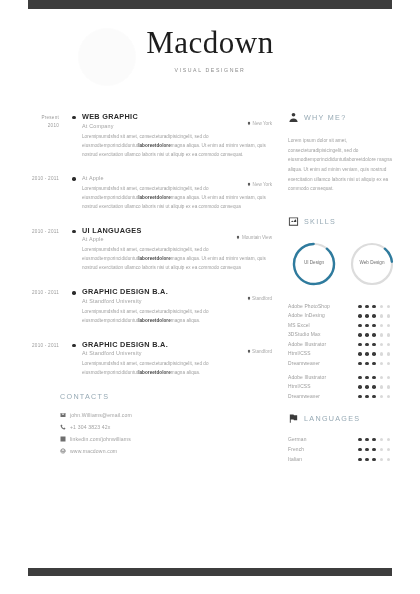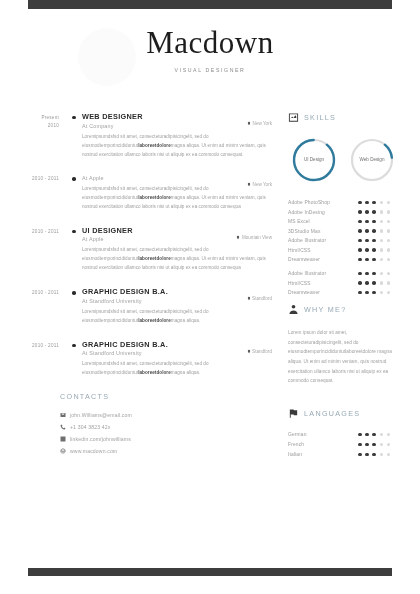--- a/index.html
+++ b/index.html
@@ -125,21 +125,21 @@
       <div id="work-list">
           <div class="entry">
             <div class="dates">
               <div>Present</div>
               <div>2010</div>
             </div>
             <div class="bullet">
               <i></i>
             </div>
             <div class="ebody">
-              <div class="job-title">WEB DESIGNER</div>
+              <div class="job-title">WEB GRAPHIC</div>
               <div class="job-sub">At Company</div>
               <div class="loc">
                 <span class="pin">
                   <svg viewBox="0 0 24 24">
                     <path d="M12 2a7 7 0 0 0-7 7c0 5 7 13 7 13s7-8 7-13a7 7 0 0 0-7-7z"></path>
                   </svg>
                 </span>
                 <span>New York</span>
               </div>
               <div class="desc">Loremipsumdsfsd sit amet, consecteturadipisicingelit, sed do eiusmodtemporincididuntut<b>laboreetdolore</b>magna aliqua. Ut enim ad minim veniam, quis nostrud exercitation ullamco laboris nisi ut aliquip ex ea commodo consequat.</div>
@@ -166,21 +166,21 @@
             </div>
           </div>
           <div class="entry">
             <div class="dates">
               <div>2010 - 2011</div>
             </div>
             <div class="bullet">
               <i></i>
             </div>
             <div class="ebody">
-              <div class="job-title">UI DESIGNER</div>
+              <div class="job-title">UI LANGUAGES</div>
               <div class="job-sub">At Apple</div>
               <div class="loc">
                 <span class="pin">
                   <svg viewBox="0 0 24 24">
                     <path d="M12 2a7 7 0 0 0-7 7c0 5 7 13 7 13s7-8 7-13a7 7 0 0 0-7-7z"></path>
                   </svg>
                 </span>
                 <span>Mountain View</span>
               </div>
               <div class="desc">Loremipsumdsfsd sit amet, consecteturadipisicingelit, sed do eiusmodtemporincididuntut<b>laboreetdolore</b>magna aliqua. Ut enim ad minim veniam, quis nostrud exercitation ullamco laboris nisi ut aliquip ex ea commodo consequa</div>
@@ -272,20 +272,33 @@
               </svg>
             </span>
             <span>www.macdown.com</span>
           </div>
         </div>
     </div>
 
   </div>
 
   <div class="col-right">
+
+    <div>
+      <div class="sec-head">
+        <span class="ico">
+          <svg viewBox="0 0 24 24">
+              <circle cx="12" cy="6" r="4"></circle>
+              <path d="M3 22c0-5 4-8 9-8s9 3 9 8H3z"></path>
+            </svg>
+        </span>
+        <span class="sec-title">WHY ME?</span>
+      </div>
+      <div class="why-text">Lorem ipsum dolor sit amet, consecteturadipisicingelit, sed do eiusmodtemporincididuntutlaboreetdolore magna aliqua. Ut enim ad minim veniam, quis nostrud exercitation ullamco laboris nisi ut aliquip ex ea commodo consequat.</div>
+    </div>
 
     <div>
       <div class="sec-head">
         <span class="ico">
           <svg viewBox="0 0 24 24">
               <path d="M2 3h20v18H2V3zm2 2v14h16V5H4zm2 9l3-4 3 3 4-6 2 3v3H6z"></path>
             </svg>
         </span>
         <span class="sec-title">SKILLS</span>
       </div>
@@ -405,33 +418,20 @@
               <i class="on"></i>
               <i class="on"></i>
               <i class=""></i>
               <i class=""></i>
             </div>
           </div>
         </div>
     </div>
 
     <div>
-      <div class="sec-head">
-        <span class="ico">
-          <svg viewBox="0 0 24 24">
-              <circle cx="12" cy="6" r="4"></circle>
-              <path d="M3 22c0-5 4-8 9-8s9 3 9 8H3z"></path>
-            </svg>
-        </span>
-        <span class="sec-title">WHY ME?</span>
-      </div>
-      <div class="why-text">Lorem ipsum dolor sit amet, consecteturadipisicingelit, sed do eiusmodtemporincididuntutlaboreetdolore magna aliqua. Ut enim ad minim veniam, quis nostrud exercitation ullamco laboris nisi ut aliquip ex ea commodo consequat.</div>
-    </div>
-
-    <div>
       <div class="sec-head lang-head">
         <span class="ico">
           <svg viewBox="0 0 24 24">
               <path d="M4 3v18h2v-7h6l1 2h7V5h-7l-1-2H4z"></path>
             </svg>
         </span>
         <span class="sec-title">LANGUAGES</span>
       </div>
       <div id="lang-list">
           <div class="lang-row">

